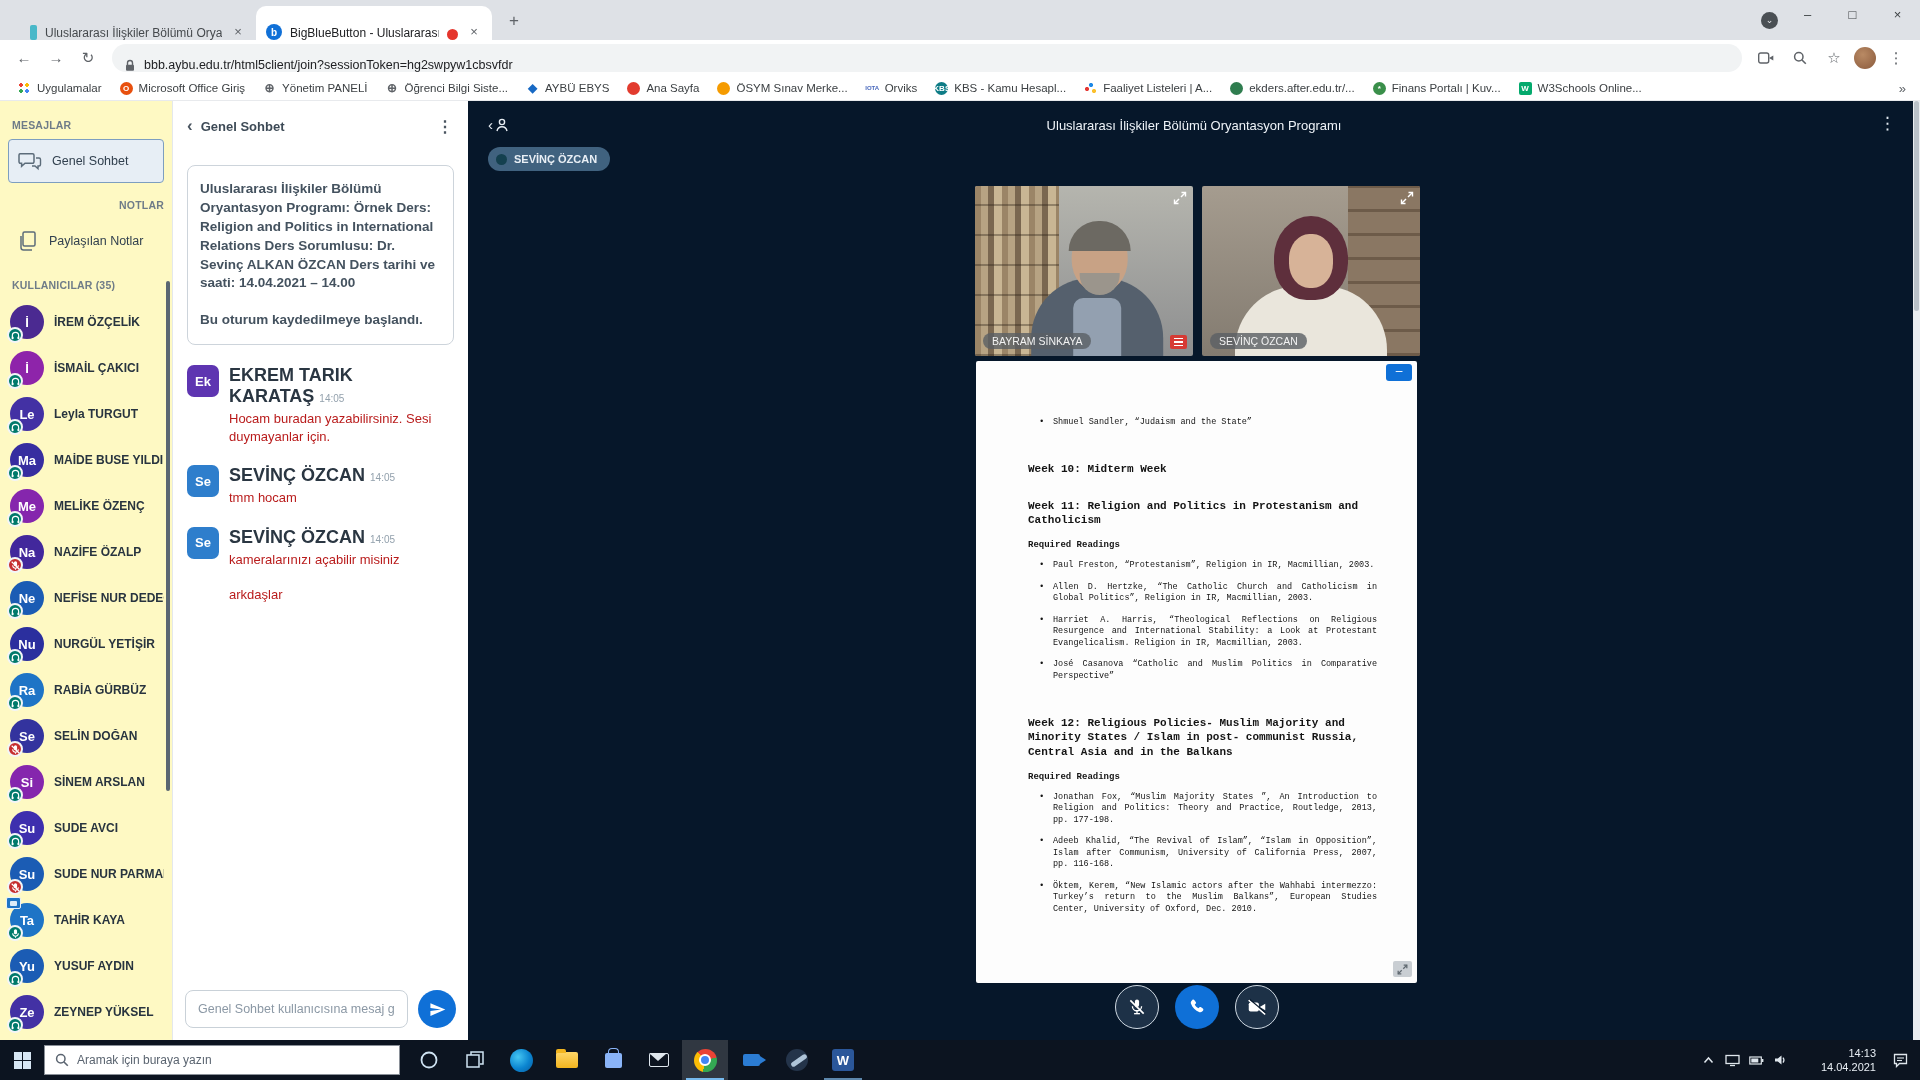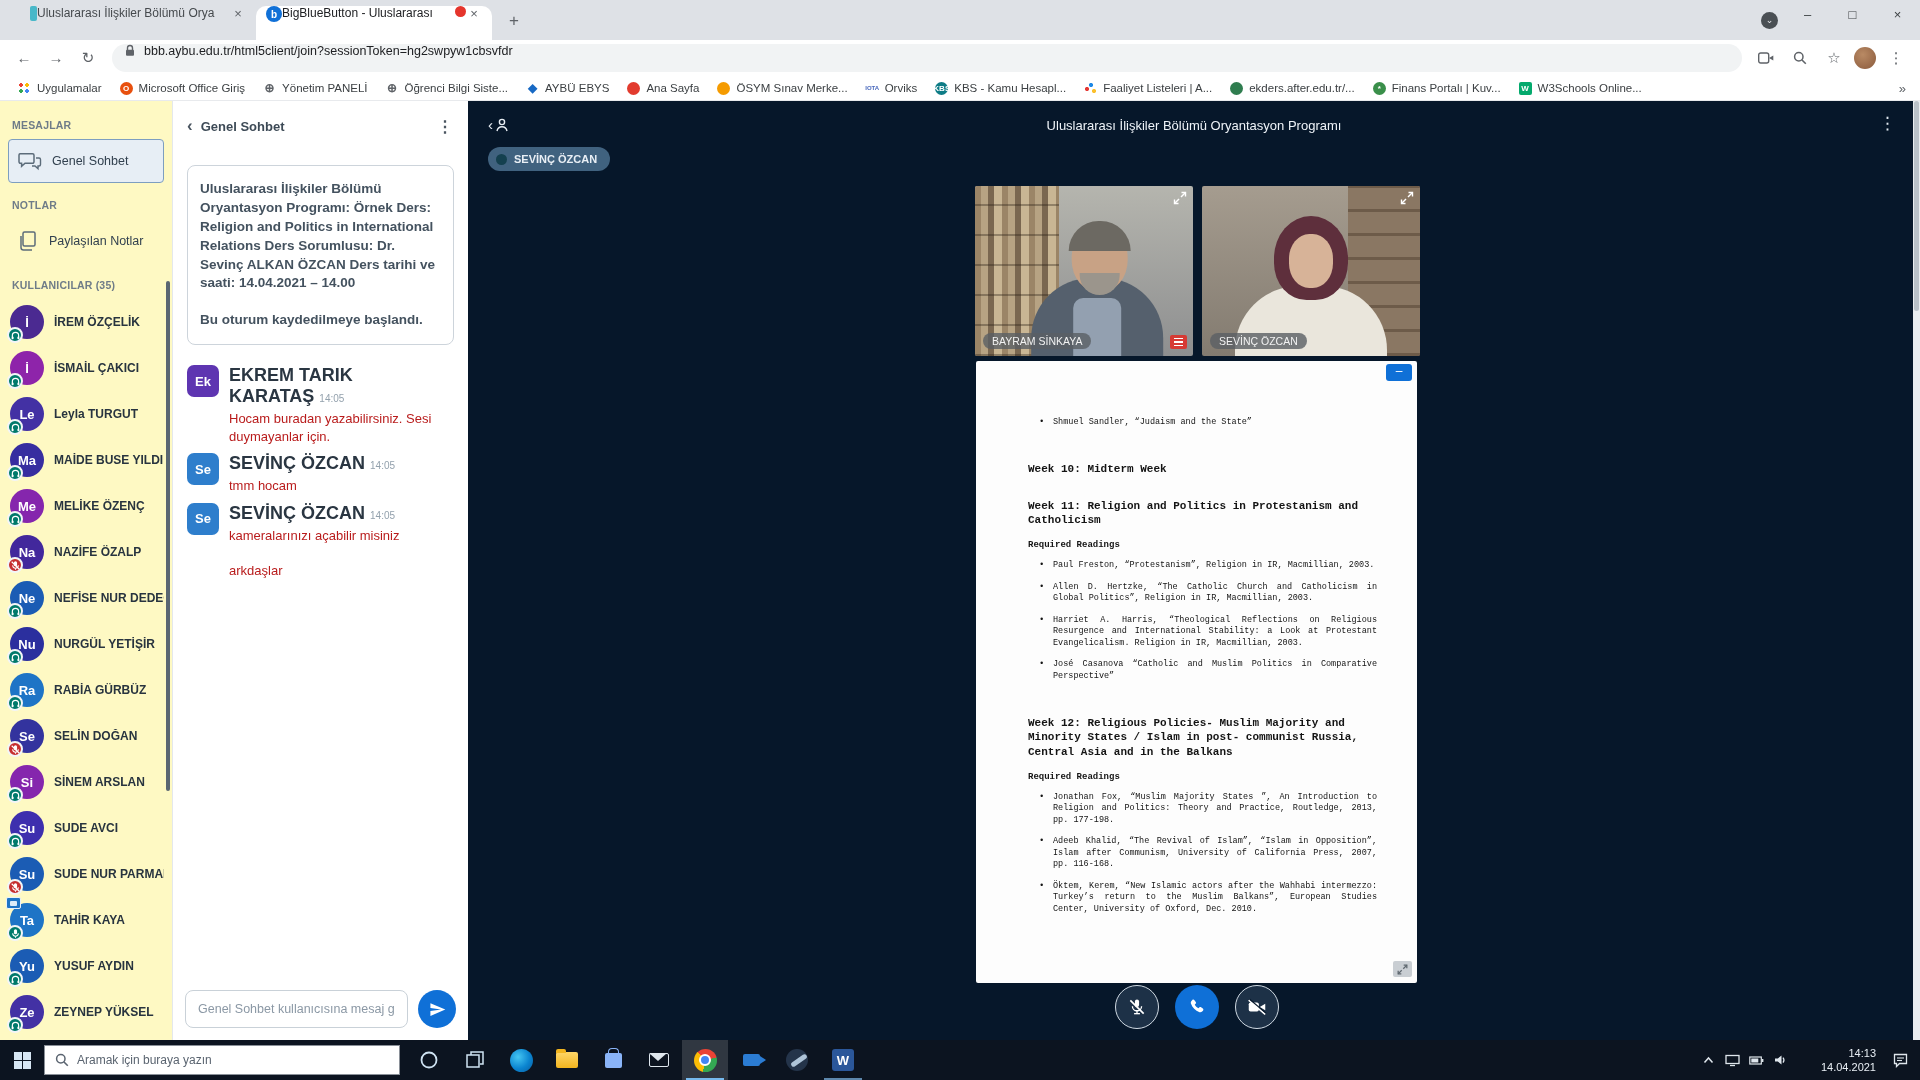--- a/index.html
+++ b/index.html
@@ -1,36 +1,36 @@
 <!DOCTYPE html>
 <html><head>
 <meta charset="utf-8">
 <style>
   * { margin:0; padding:0; box-sizing:border-box; }
   body { font-family:"Liberation Sans", sans-serif; }
   .screen { position:relative; width:1920px; height:1080px; background:#fff; overflow:hidden; }
 
   
   .tabstrip { position:relative; height:40px; background:#dee1e6; display:flex; align-items:flex-end; padding-left:20px; }
-  .tab { width:236px; height:34px; display:flex; align-items:flex-start; padding:0 10px; font-size:12px; color:#45494d; border-radius:10px 10px 0 0; position:relative; }
+  .tab { width:236px; height:34px; display:flex; align-items:flex-end; gap:8px; padding:0 10px; font-size:12px; color:#45494d; border-radius:10px 10px 0 0; position:relative; }
   .tab.active { background:#fff; color:#202124; }
   .tab .t-title { flex:1; white-space:nowrap; overflow:hidden; }
   .fav { flex:0 0 auto; }
   .fav.bar { width:7px; height:15px; border-radius:2px; background:#49b8c9; }
   .fav.bbb { width:16px; height:16px; border-radius:50%; background:#1070d7; color:#fff; font-size:10px; font-weight:700; display:flex; align-items:center; justify-content:center; }
   .rec-dot { width:11px; height:11px; border-radius:50%; background:#e5352c; flex:0 0 auto; }
   .tab-close { width:16px; height:16px; line-height:15px; text-align:center; border-radius:50%; color:#5f6368; font-size:13px; }
   .newtab { width:28px; height:28px; margin:0 0 4px 8px; text-align:center; line-height:26px; font-size:17px; color:#5f6368; border-radius:50%; }
   .tab-search { position:absolute; right:142px; top:12px; width:17px; height:17px; border-radius:50%; background:#4a4f54; color:#e8eaed; font-size:9px; text-align:center; line-height:16px; }
   .win-controls { position:absolute; right:0; top:0; display:flex; }
   .win-controls span { width:45px; height:32px; text-align:center; line-height:30px; font-size:13px; color:#3c4043; }
 
   .toolbar { height:36px; background:#fff; display:flex; align-items:center; padding:0 10px; gap:4px; }
   .nav-ic { width:28px; height:28px; text-align:center; line-height:28px; font-size:15px; color:#5f6368; }
-  .omnibox { flex:1; height:28px; background:#f1f3f4; border-radius:14px; display:flex; align-items:flex-start; gap:8px; padding:0 12px; font-size:12.5px; color:#202124; margin:0 6px; }
+  .omnibox { flex:1; height:28px; background:#f1f3f4; border-radius:14px; display:flex; align-items:flex-end; gap:8px; padding:0 12px; font-size:12.5px; color:#202124; margin:0 6px; }
   .tb-right { display:flex; align-items:center; gap:6px; }
   .avatar22 { width:22px; height:22px; border-radius:50%; background:radial-gradient(circle at 40% 35%, #b98a64, #8a5a3c); }
 
   .bookmarks { height:25px; background:#fff; border-bottom:1px solid #e8eaed; display:flex; align-items:center; padding:0 10px; gap:2px; position:relative; }
   .bm { display:flex; align-items:center; gap:6px; padding:2px 8px; font-size:11.5px; color:#3c4043; white-space:nowrap; }
   .bm-ic { width:13px; height:13px; border-radius:3px; background:var(--c); color:#fff; font-size:8px; font-weight:700; display:flex; align-items:center; justify-content:center; }
   .bm-ic.circle { border-radius:50%; }
   .bm-ic.square { border-radius:2px; }
   .bm-ic.text { background:transparent; color:var(--c); font-size:12px; }
   .bm-ic.word { background:transparent; color:var(--c); font-size:6px; letter-spacing:0; }
@@ -68,21 +68,21 @@
   .side-scroll { position:absolute; right:2px; top:180px; width:4px; height:510px; background:#5a6672; border-radius:2px; }
 
   
   .chat { width:296px; background:#fff; display:flex; flex-direction:column; border-left:1px solid #e4e8ec; }
   .chat-header { height:34px; margin-top:8px; display:flex; align-items:center; gap:8px; padding:0 14px; font-size:13px; font-weight:600; color:#3d4a56; }
   .chat-back { font-size:17px; color:#4a5560; }
   .chat-kebab { margin-left:auto; font-size:16px; color:#4a5560; letter-spacing:1px; }
   .chat-body { flex:1; padding:8px 14px 0 14px; overflow:hidden; }
   .welcome { border:1px solid #cdd4db; border-radius:8px; padding:14px 12px; margin-top:14px; font-size:13.5px; font-weight:700; color:#44525f; line-height:1.4; }
   .welcome .note { margin-top:18px; }
-  .messages { margin-top:20px; display:flex; flex-direction:column; gap:8px; }
+  .messages { margin-top:20px; display:flex; flex-direction:column; gap:20px; }
   .msg { display:flex; gap:10px; }
   .m-avatar { width:32px; height:32px; border-radius:7px; background:var(--c); color:#fff; font-size:13px; font-weight:700; display:flex; align-items:center; justify-content:center; flex:0 0 auto; }
   .m-name { font-size:18px; font-weight:700; color:#2a3642; }
   .m-time { font-size:10px; color:#93a1ad; margin-left:5px; }
   .m-text { font-size:13px; color:#b91c1c; margin-top:3px; line-height:1.35; white-space:pre-line; }
   .chat-input { height:62px; display:flex; align-items:center; gap:10px; padding:0 12px; }
   .chat-input input { flex:1; height:38px; border:1px solid #c9d1d8; border-radius:8px; padding:0 12px; font-size:12.5px; color:#33404c; font-family:inherit; outline:none; }
   .chat-input input::placeholder { color:#8b98a5; }
   .send-btn { width:38px; height:38px; border-radius:50%; background:#0f70d7; display:flex; align-items:center; justify-content:center; flex:0 0 auto; }
 
@@ -303,21 +303,21 @@
 
     <div class="sidebar">
       <div class="s-label">MESAJLAR</div>
       <div class="s-item selected">
         <svg width="24" height="20" viewBox="0 0 24 20">
             <path d="M2 2.8h12.5a1.5 1.5 0 0 1 1.5 1.5v6.5a1.5 1.5 0 0 1-1.5 1.5H7l-3.4 3v-3H2.5A1.5 1.5 0 0 1 1 10.8V4.3A1.5 1.5 0 0 1 2 2.8z" fill="none" stroke="#5c6c7a" stroke-width="1.5"></path>
             <path d="M18 7h3a1.5 1.5 0 0 1 1.5 1.5v5A1.5 1.5 0 0 1 21 15h-1v2.6L17 15h-3" fill="none" stroke="#5c6c7a" stroke-width="1.4"></path>
           </svg>
         <span>Genel Sohbet</span>
       </div>
-      <div class="s-label" style="margin-top:16px;">NOTLAR</div>
+      <div class="s-label" style="margin-top:16px;text-align:right;">NOTLAR</div>
       <div class="s-item">
         <svg width="22" height="22" viewBox="0 0 22 22">
             <rect x="6" y="2" width="12" height="14" rx="1.5" fill="none" stroke="#5c6c7a" stroke-width="1.5"></rect>
             <path d="M4 6v11.5A2.5 2.5 0 0 0 6.5 20H15" fill="none" stroke="#5c6c7a" stroke-width="1.5"></path>
           </svg>
         <span>Paylaşılan Notlar</span>
       </div>
       <div class="s-label" style="margin-top:16px;">KULLANICILAR (35)</div>
       <div class="users-list">
 

